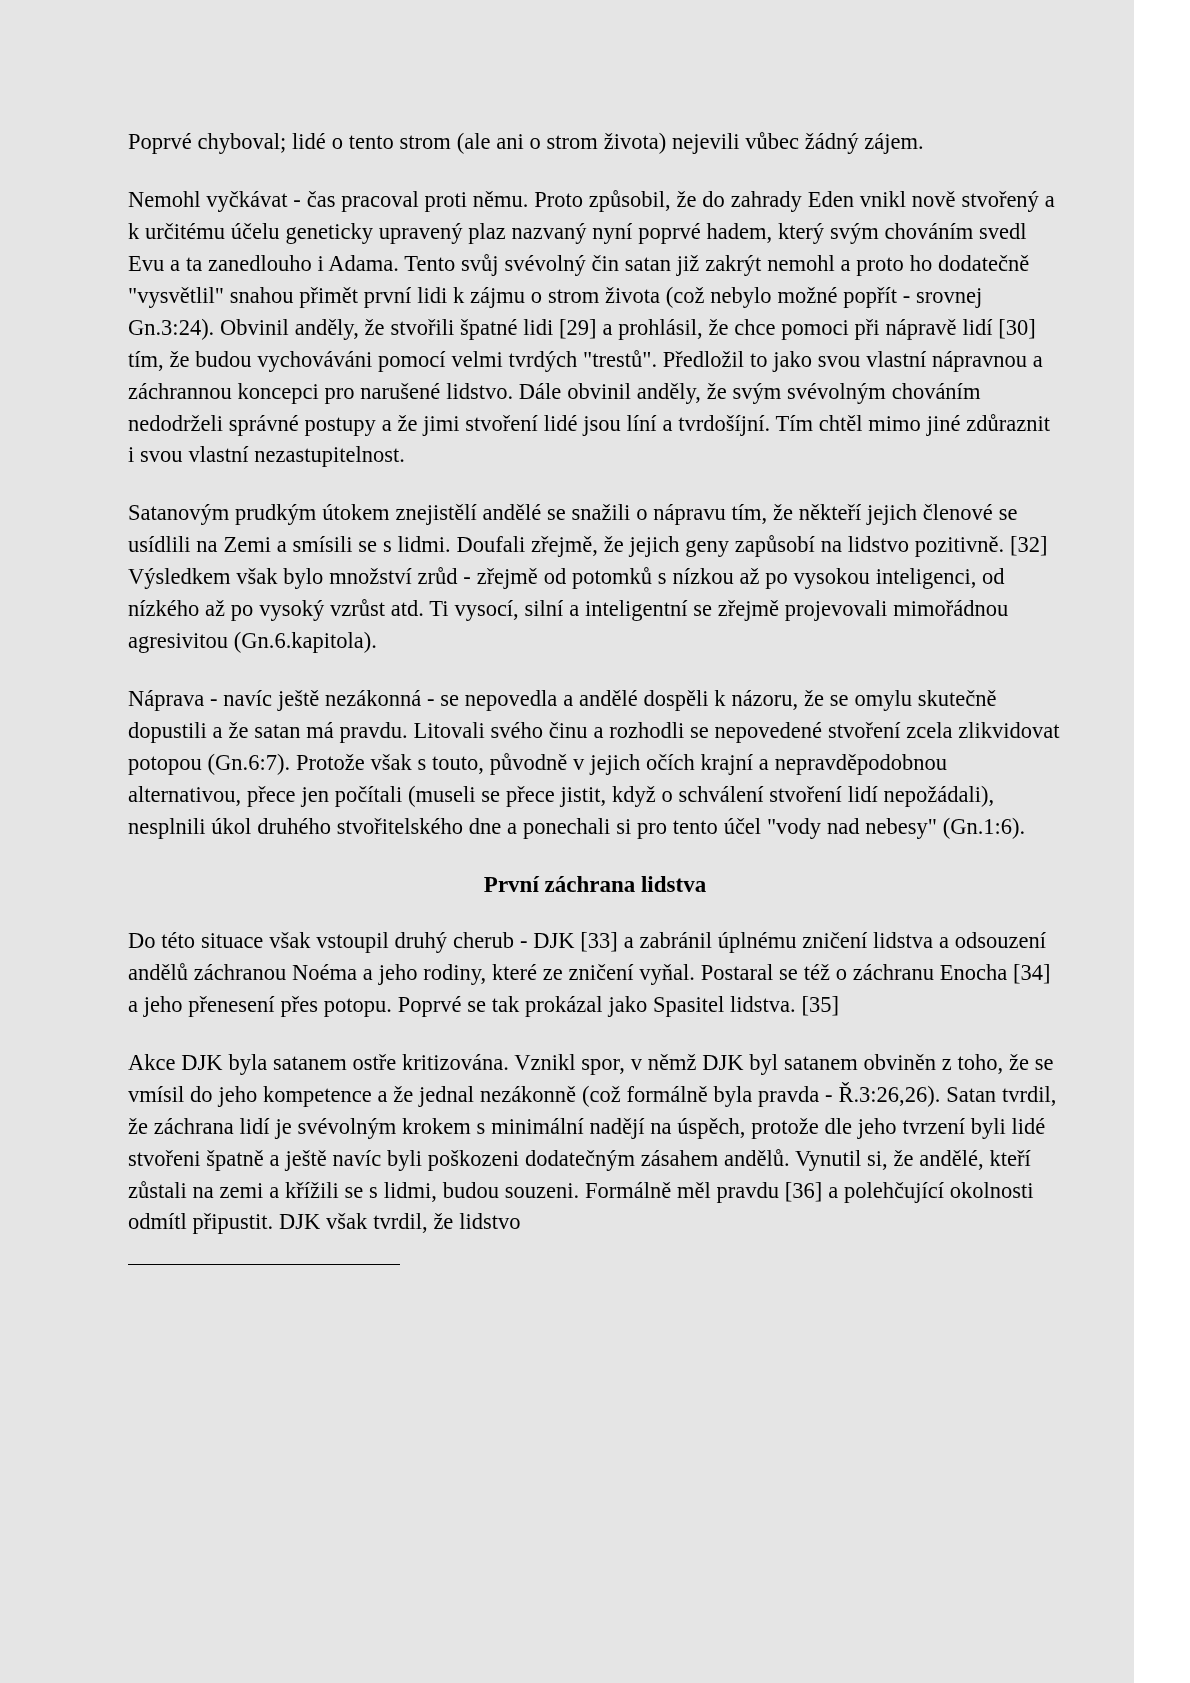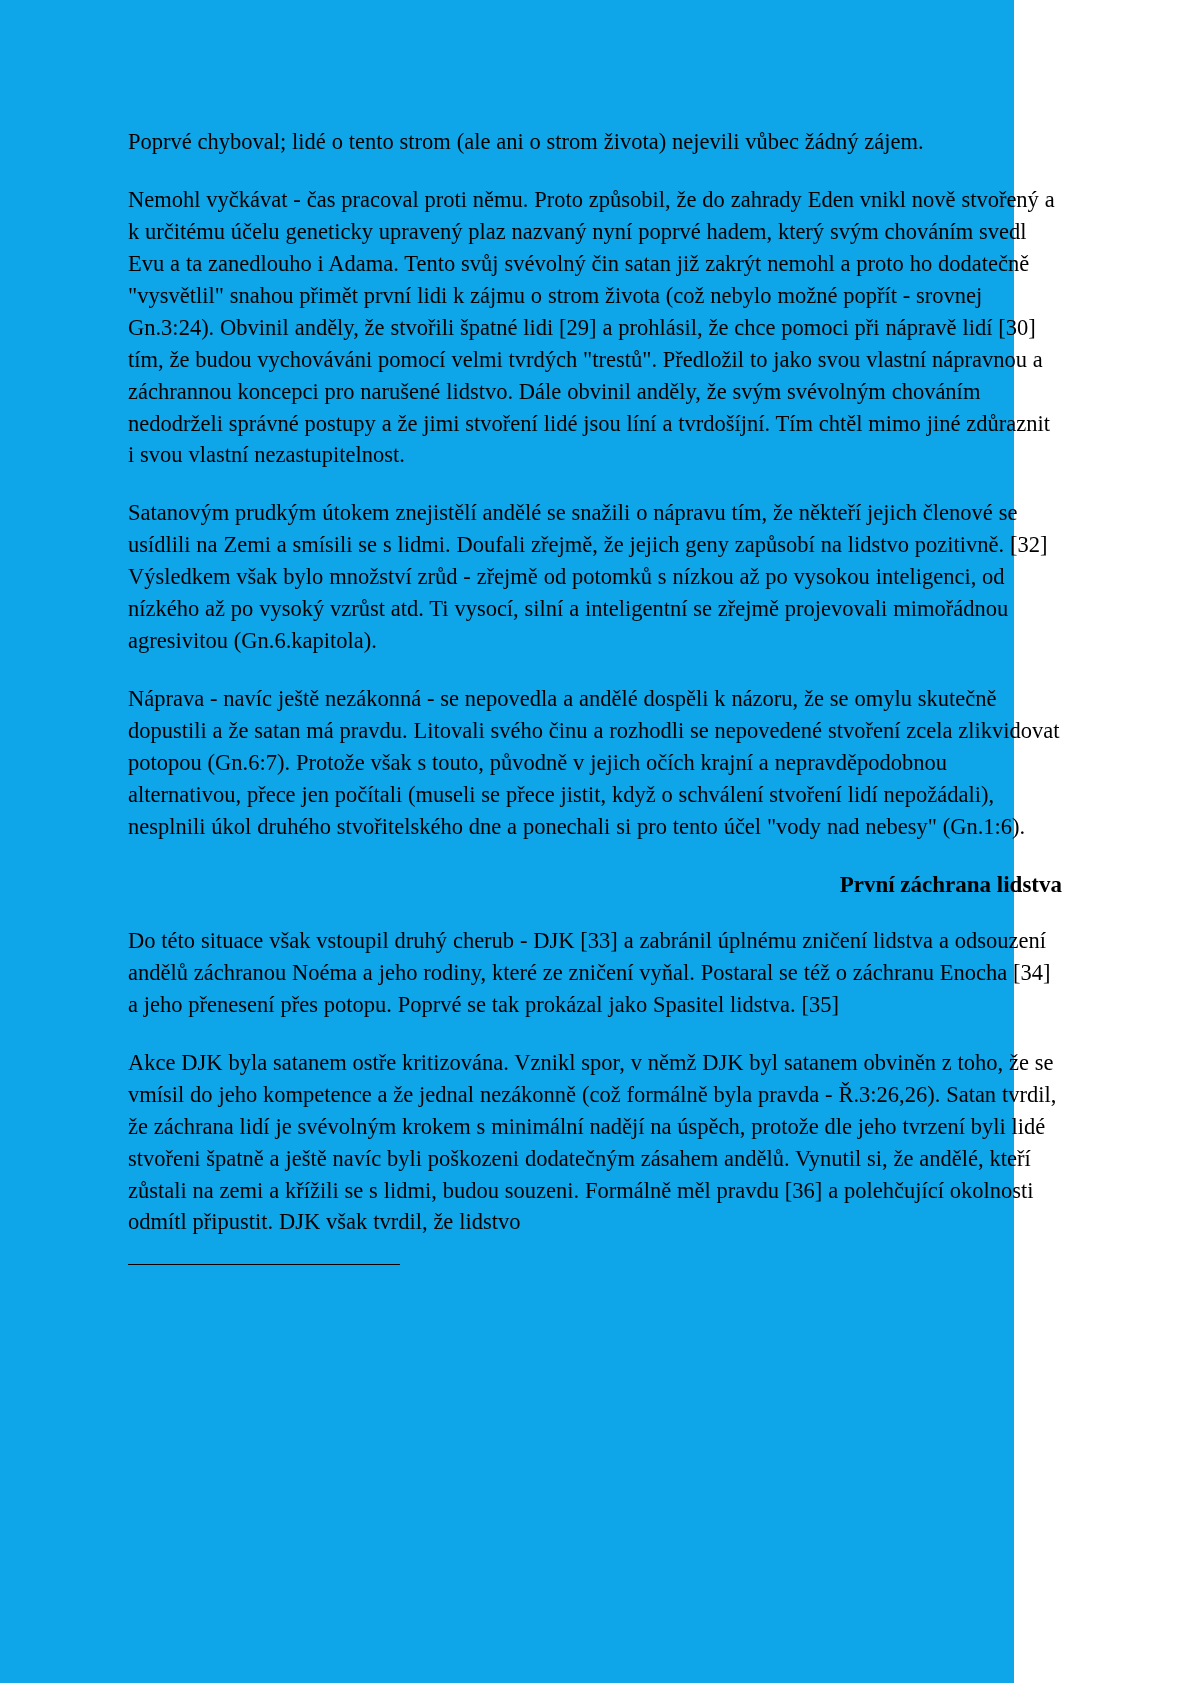--- a/index.html
+++ b/index.html
@@ -2,43 +2,43 @@
 <html><head>
 <meta charset="utf-8">
 <style>
   html, body {
     margin: 0;
     padding: 0;
     background: #ffffff;
   }
   .page {
     position: relative;
-    width: 1014px;
+    width: 1134px;
     height: 1683px;
-    background: #0ea5e9;
+    background: #e5e5e5;
     box-sizing: border-box;
     padding: 126px 128px 0 128px;
     font-family: "Liberation Serif", "DejaVu Serif", serif;
     color: #000000;
   }
   .doc-body {
     width: 934px;
   }
   p.para {
     margin: 0 0 26px 0;
     font-size: 22.5px;
     line-height: 1.42;
     text-align: left;
     word-spacing: 0.2px;
   }
   h2.heading {
     margin: 6px 0 24px 0;
     font-size: 23px;
     font-weight: bold;
-    text-align: right;
+    text-align: center;
     line-height: 1.4;
   }
   .footnote-rule {
     margin-top: 14px;
     width: 272px;
     height: 0;
     border-top: 1.6px solid #000000;
   }
 </style>
 </head>

